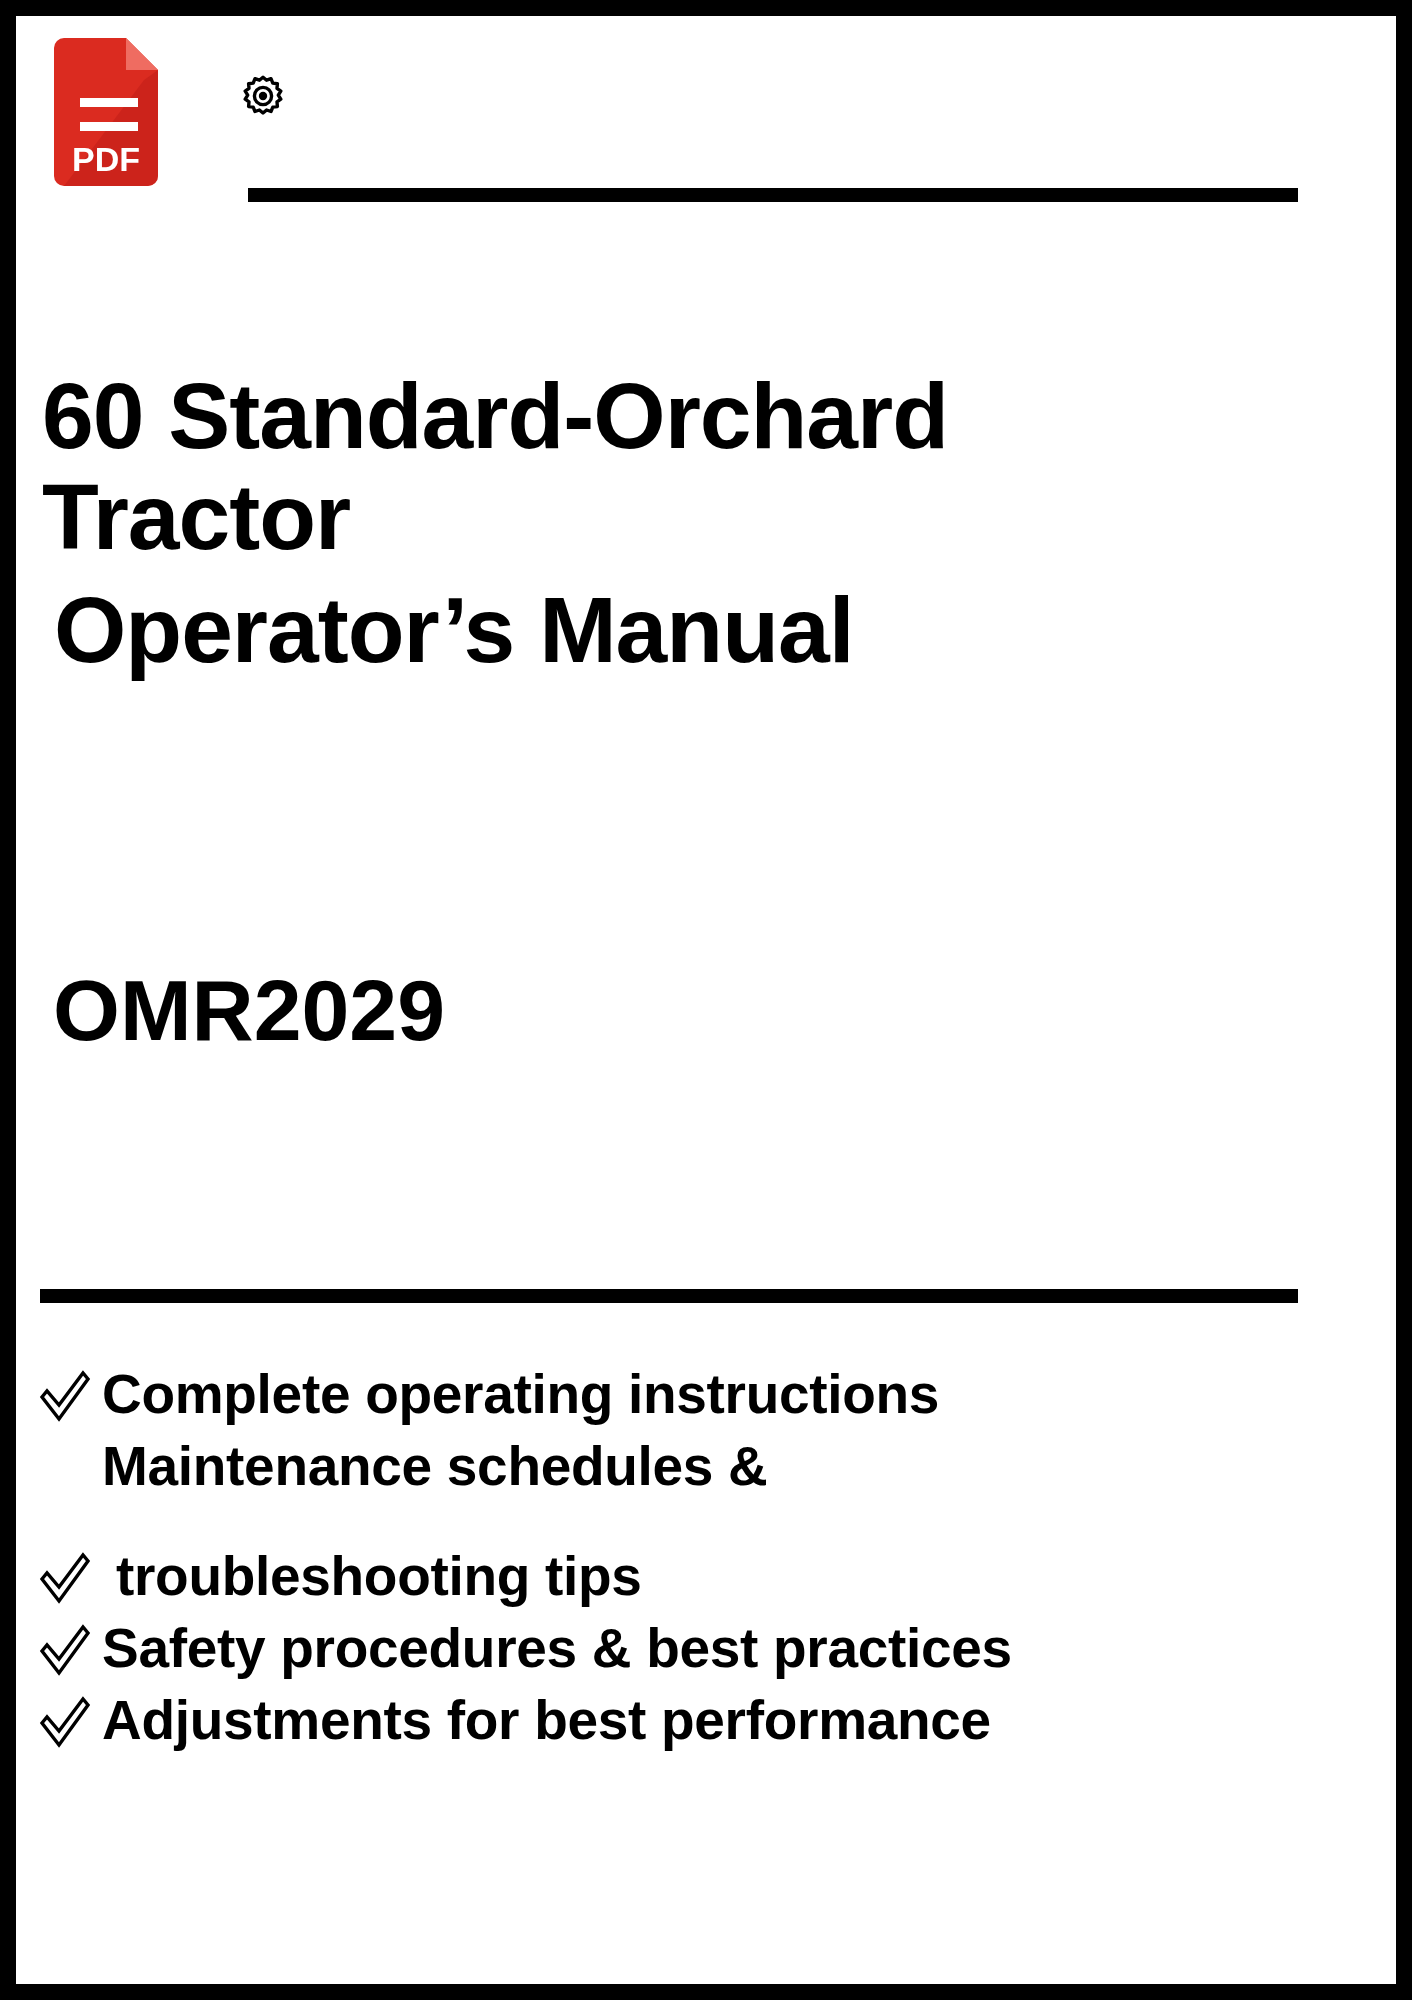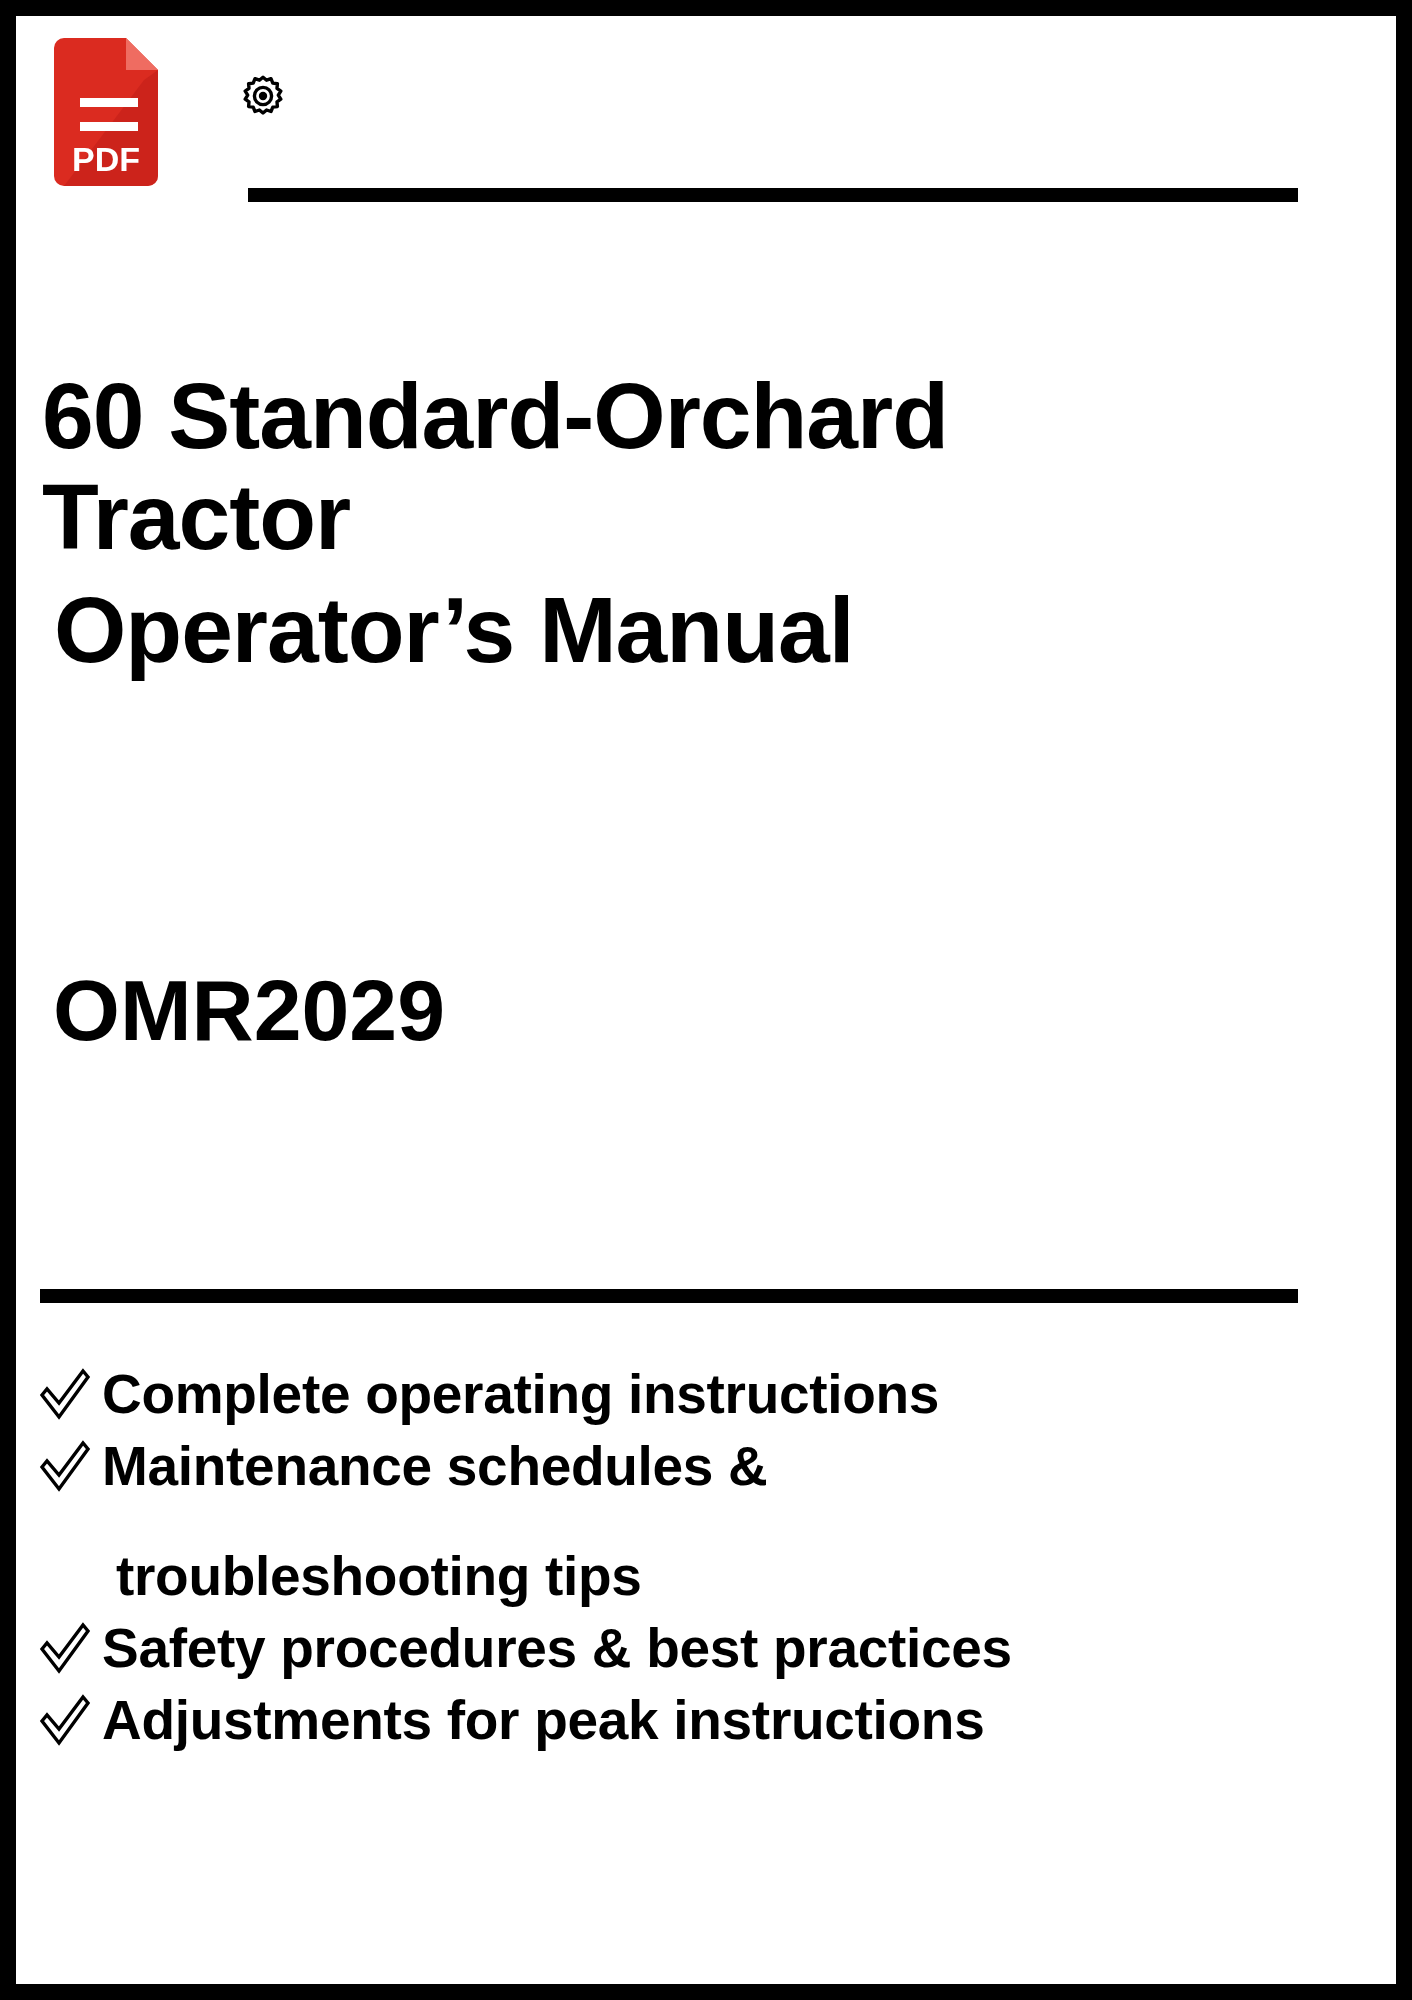--- a/index.html
+++ b/index.html
@@ -143,21 +143,21 @@
 
   
   .features {
     position: absolute;
     left: 22px;
     top: 1345px;
     width: 1310px;
   }
   .feature-row {
     display: flex;
-    align-items: flex-start;
+    align-items: flex-end;
     margin-bottom: 6px;
   }
   .check-icon {
     flex: 0 0 auto;
     width: 54px;
     height: 58px;
     margin-right: 10px;
     padding-top: 6px;
     box-sizing: content-box;
   }
@@ -256,20 +256,20 @@
         </span>
       </div>
 
       <div class="feature-row">
         <span class="check-icon">
           <svg viewBox="0 0 54 58" xmlns="http://www.w3.org/2000/svg">
             <path d="M4 28 L9 22 L21 36 L45 4 L50 10 L21 50 Z" fill="none" stroke="#000000" stroke-width="3.4" stroke-linejoin="miter"></path>
           </svg>
         </span>
         <span class="feature-text">
-          <span>Adjustments for peak instructions</span>
+          <span>Adjustments for best performance</span>
         </span>
       </div>
 
     </div>
 
   </div>
 </div>
 
 </body></html>

